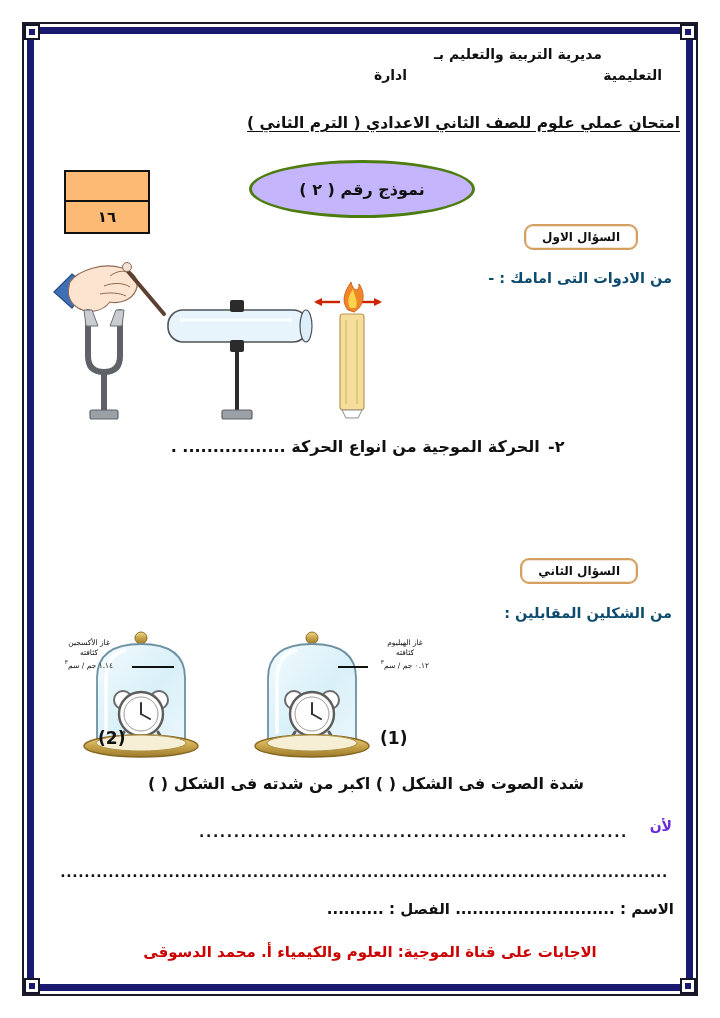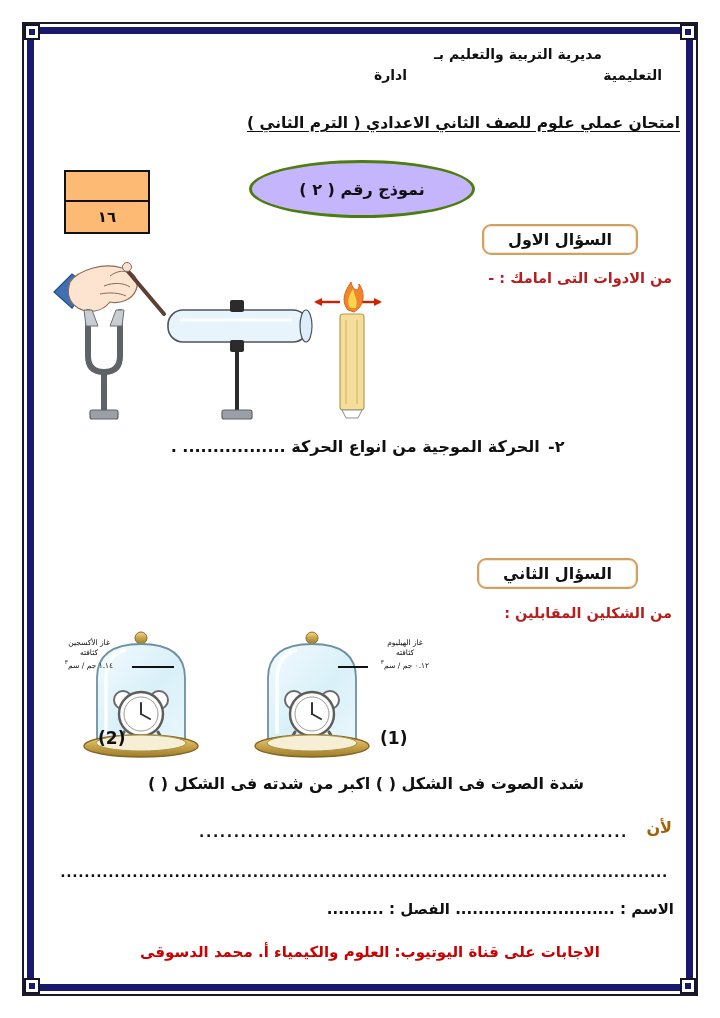--- a/index.html
+++ b/index.html
@@ -148,34 +148,34 @@
     color: #111111;
     box-sizing: border-box;
   }
 
   
   .q-box {
     position: absolute;
     border: 2px solid #d2a161;
     border-radius: 9px;
     background: #ffffff;
-    padding: 4px 24px;
-    font-size: 16px;
+    padding: 4px 16px;
+    font-size: 12px;
     font-weight: bold;
     color: #111111;
     box-shadow: 0 0 0 1px #f4e6d2 inset;
   }
   .q1-box { top: 186px; right: 42px; }
   .q2-box { top: 520px; right: 42px; }
 
   .q-sub {
     position: absolute;
     font-size: 14.5px;
     font-weight: bold;
-    color: #b91c1c;
+    color: #0c4a6e;
   }
   .q1-sub { top: 232px; right: 8px; }
   .q2-sub { top: 567px; right: 8px; }
 
   
   .apparatus {
     position: absolute;
     top: 214px;
     left: 8px;
     width: 340px;
@@ -246,23 +246,23 @@
     width: 620px;
     text-align: center;
     font-size: 16px;
     font-weight: bold;
     color: #111111;
   }
   .because {
     position: absolute;
     top: 780px;
     right: 8px;
-    font-size: 16px;
-    font-weight: bold;
-    color: #a16207;
+    font-size: 14px;
+    font-weight: bold;
+    color: #6d28d9;
   }
   .dots-line {
     position: absolute;
     font-size: 14px;
     font-weight: bold;
     color: #111111;
     letter-spacing: 1.6px;
     white-space: nowrap;
     overflow: hidden;
   }
@@ -479,16 +479,16 @@
     <div class="dots-line dots-1">..............................................................</div>
     <div class="dots-line dots-2">...........................................................................................................</div>
 
     <div class="footer-fields">
       <span>الاسم :</span>
       <span class="fdots">............................</span>
       <span>الفصل :</span>
       <span class="fdots">..........</span>
     </div>
 
-    <div class="credit">الاجابات على قناة اليوتيوب: العلوم والكيمياء أ. محمد الدسوقى</div>
+    <div class="credit">الاجابات على قناة الموجية: العلوم والكيمياء أ. محمد الدسوقى</div>
 
   </div>
 </div>
 
 </body></html>

